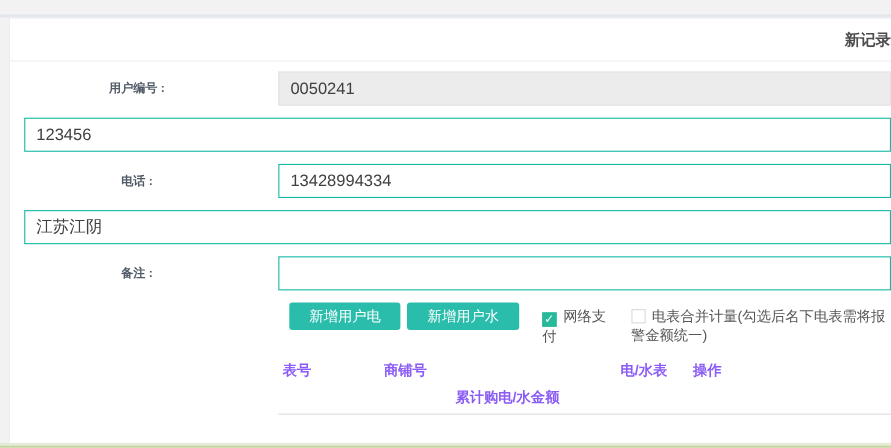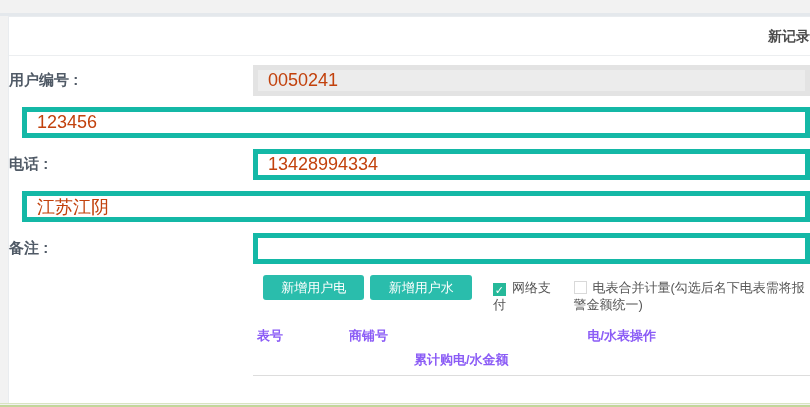--- a/index.html
+++ b/index.html
@@ -38,34 +38,34 @@
   .form-area { padding-top: 9px; }
   .form-row {
     display: flex;
     align-items: center;
     height: 31px;
     margin-bottom: 11px;
   }
   .field-label {
     width: 231px;
     flex-shrink: 0;
-    text-align: left;
-    font-size: 15px;
+    text-align: center;
+    font-size: 11px;
     font-weight: bold;
     color: #505a66;
   }
   .field-input {
     flex: 1;
     height: 31px;
     margin-left: 13px;
-    border: 5px solid #14b8a6;
+    border: 1px solid #14b8a6;
     border-radius: 0;
     padding: 0 10px;
-    font-size: 18px;
-    color: #c2410c;
+    font-size: 15px;
+    color: #404040;
     background: #fff;
     box-sizing: border-box;
     outline: none;
     font-family: "Liberation Sans", "DejaVu Sans", sans-serif;
   }
   .field-input.disabled {
     background: #ececec;
     border-color: #e3e3e3;
   }
   .actions-row {
@@ -121,21 +121,21 @@
     display: flex;
     font-size: 13px;
     font-weight: bold;
     color: #8b5cf6;
   }
   .th { flex-shrink: 0; }
   .th-1 { margin-left: 4px; width: 92px; }
   .th-2 { width: 65px; }
   .th-3 { width: 150px; margin-top: 24px; }
   .th-4 { width: 109px; }
-  .th-5 { width: 66px; text-align: right; }
+  .th-5 { width: 66px; }
   .th-6 { width: auto; }
   .header-divider {
     margin-left: 244px;
     margin-top: 6px;
     border-bottom: 1px solid #dddddd;
   }
   .bottom-line-light {
     position: absolute;
     left: 0; bottom: 3px;
     width: 100%; height: 1px;

